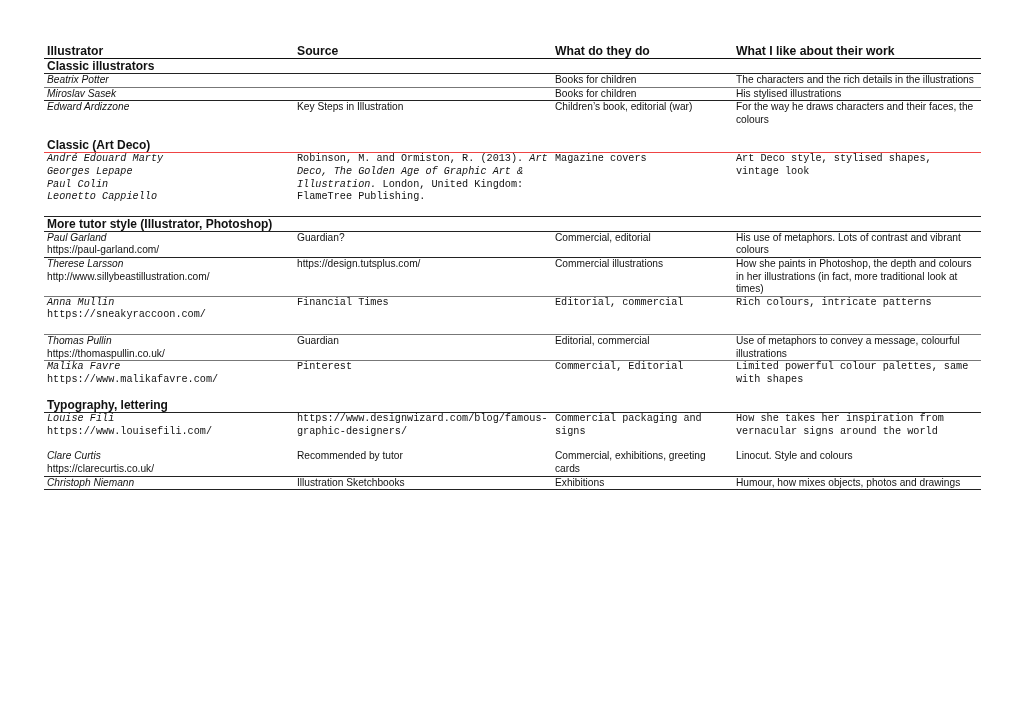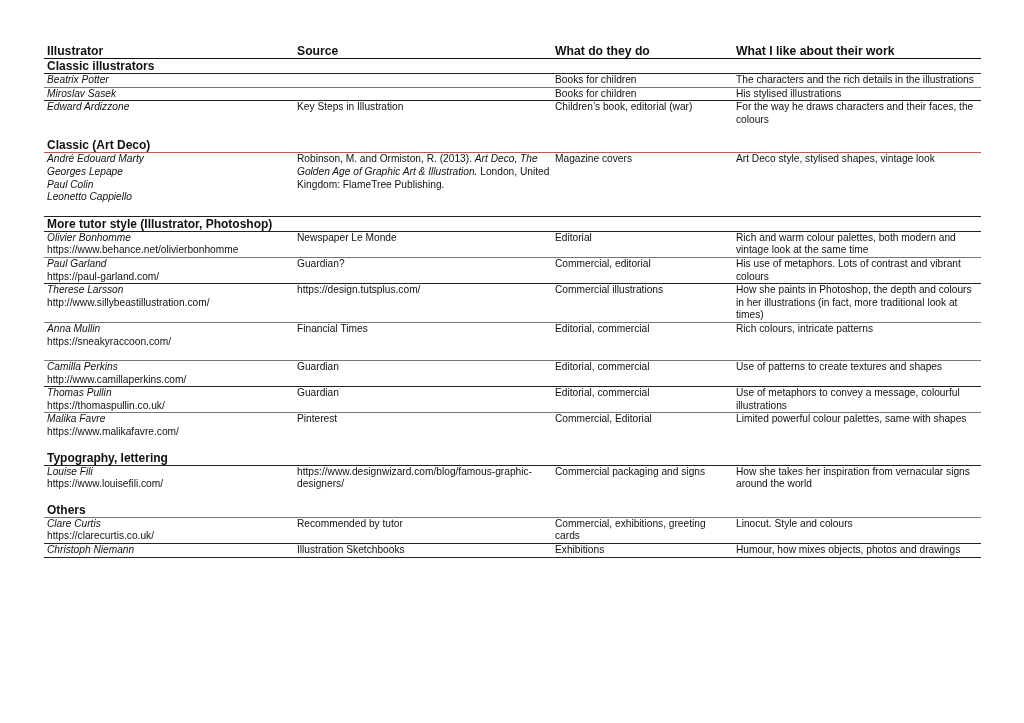--- a/index.html
+++ b/index.html
@@ -11,21 +11,21 @@
   td, th { padding: 0 2px 0 3px; vertical-align: top; text-align: left;
            font-size: 10.2px; line-height: 12.6px; }
   th { font-weight: bold; font-size: 12.2px; line-height: 14px; padding-bottom: 0; }
   tr.head th { border-bottom: 1.5px solid #111; margin-top: 17px; }
   tr.section td { font-weight: bold; font-size: 12px; line-height: 14px; padding-top: 0; }
   tr.section.spaced td { padding-top: 12px; }
   tr.section td { border-bottom: 1.5px solid #222; }
   tr.row td { border-bottom: 1px solid #777; }
   tr.row.strong td { border-bottom: 1.5px solid #222; }
   tr.row.last td { border-bottom: 1.5px solid #222; }
-  tr.row.pad td { padding-bottom: 12px; }
+  tr.row.pad td { padding-bottom: 12px; font-family: Liberation Mono, monospace; }
   .it { font-style: italic; }
   .line { display: block; }
 </style>
 </head>
 <body>
 
 <div id="doc">
   <table>
     <colgroup>
         <col class="c1">
@@ -90,29 +90,20 @@
         <col class="c3">
         <col class="c4">
       </colgroup>
     <tbody>
       <tr class="section">
         <td style="padding-top:0">More tutor style (Illustrator, Photoshop)</td>
         <td></td>
           <td></td>
           <td></td>
       </tr>
-      <tr class="row">
-        <td>
-          <span class="line it">Olivier Bonhomme</span>
-          <span class="line">https://www.behance.net/olivierbonhomme</span>
-        </td>
-        <td>Newspaper Le Monde</td>
-        <td>Editorial</td>
-        <td>Rich and warm colour palettes, both modern and vintage look at the same time</td>
-      </tr>
       <tr class="row strong">
         <td>
           <span class="line it">Paul Garland</span>
           <span class="line">https://paul-garland.com/</span>
         </td>
         <td>Guardian?</td>
         <td>Commercial, editorial</td>
         <td>His use of metaphors. Lots of contrast and vibrant colours</td>
       </tr>
       <tr class="row">
@@ -125,29 +116,20 @@
         <td>How she paints in Photoshop, the depth and colours in her illustrations  (in fact, more traditional look at times)</td>
       </tr>
       <tr class="row pad">
         <td>
           <span class="line it">Anna Mullin</span>
           <span class="line">https://sneakyraccoon.com/</span>
         </td>
         <td>Financial Times</td>
         <td>Editorial, commercial</td>
         <td>Rich colours, intricate patterns</td>
-      </tr>
-      <tr class="row strong">
-        <td>
-          <span class="line it">Camilla Perkins</span>
-          <span class="line">http://www.camillaperkins.com/</span>
-        </td>
-        <td>Guardian</td>
-        <td>Editorial, commercial</td>
-        <td>Use of patterns to create textures and shapes</td>
       </tr>
       <tr class="row">
         <td>
           <span class="line it">Thomas Pullin</span>
           <span class="line">https://thomaspullin.co.uk/</span>
         </td>
         <td>Guardian</td>
         <td>Editorial, commercial</td>
         <td>Use of metaphors to convey a message, colourful illustrations</td>
       </tr>
@@ -167,23 +149,20 @@
       <tr class="row pad">
         <td style="border-bottom:none">
           <span class="line it">Louise Fili</span>
           <span class="line">https://www.louisefili.com/</span>
         </td>
         <td style="border-bottom:none">https://www.designwizard.com/blog/famous-graphic-designers/</td>
         <td style="border-bottom:none">Commercial packaging and signs</td>
         <td style="border-bottom:none">How she takes her inspiration from vernacular signs around the world</td>
       </tr>
 
-      <tr class="section">
-        <td colspan="4" style="border-bottom:1px solid #777">Others</td>
-      </tr>
       <tr class="row strong">
         <td>
           <span class="line it">Clare Curtis</span>
           <span class="line">https://clarecurtis.co.uk/</span>
         </td>
         <td>Recommended by tutor</td>
         <td>Commercial, exhibitions, greeting cards</td>
         <td>Linocut. Style and colours</td>
       </tr>
       <tr class="row last">

